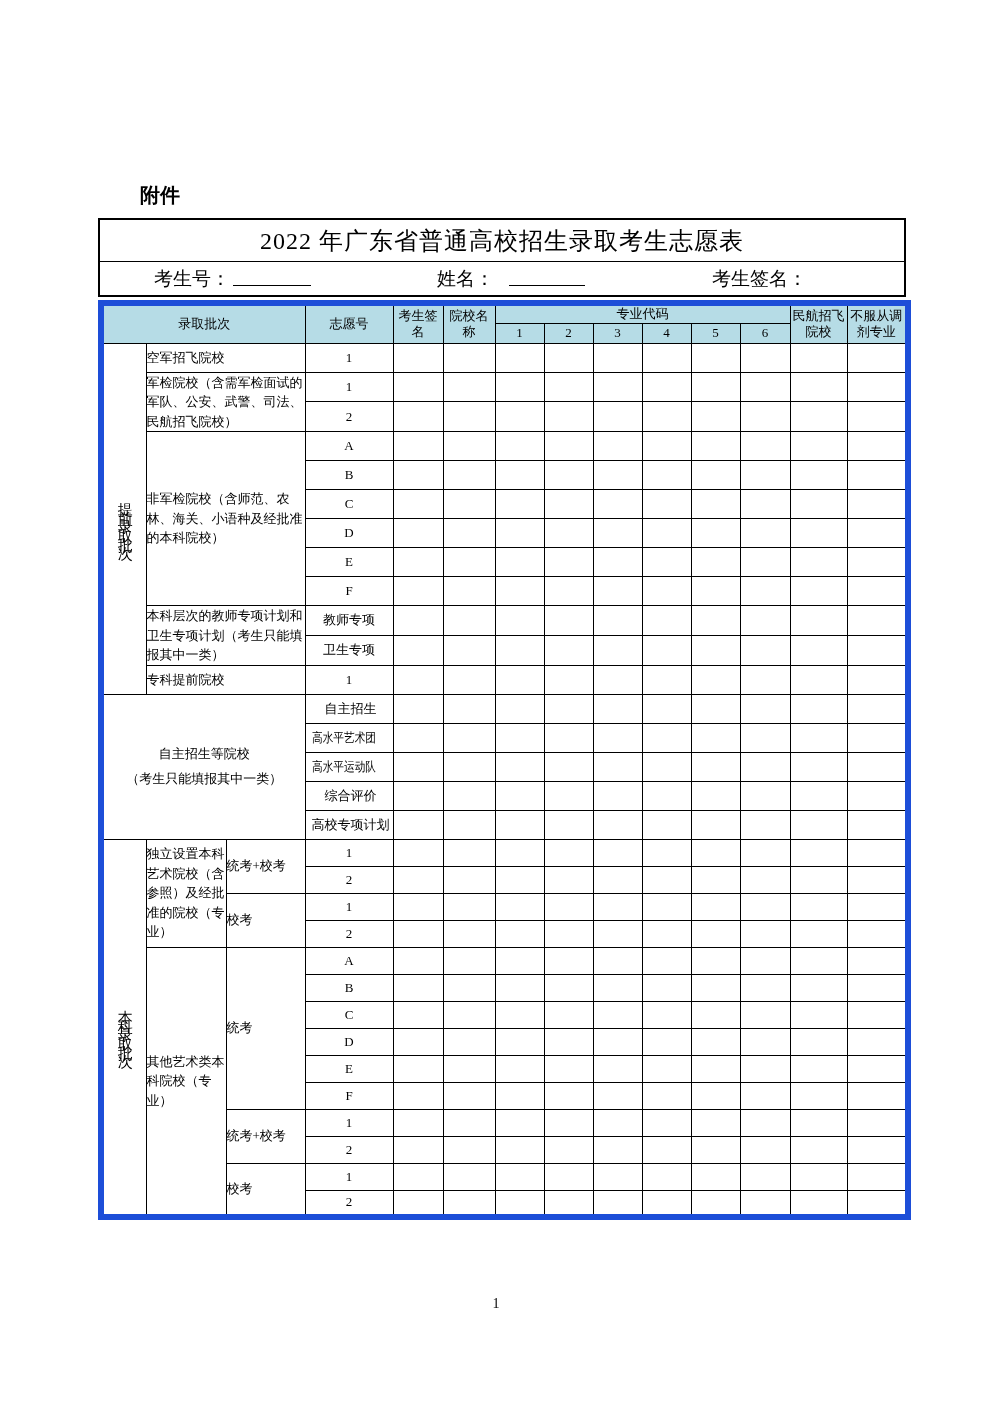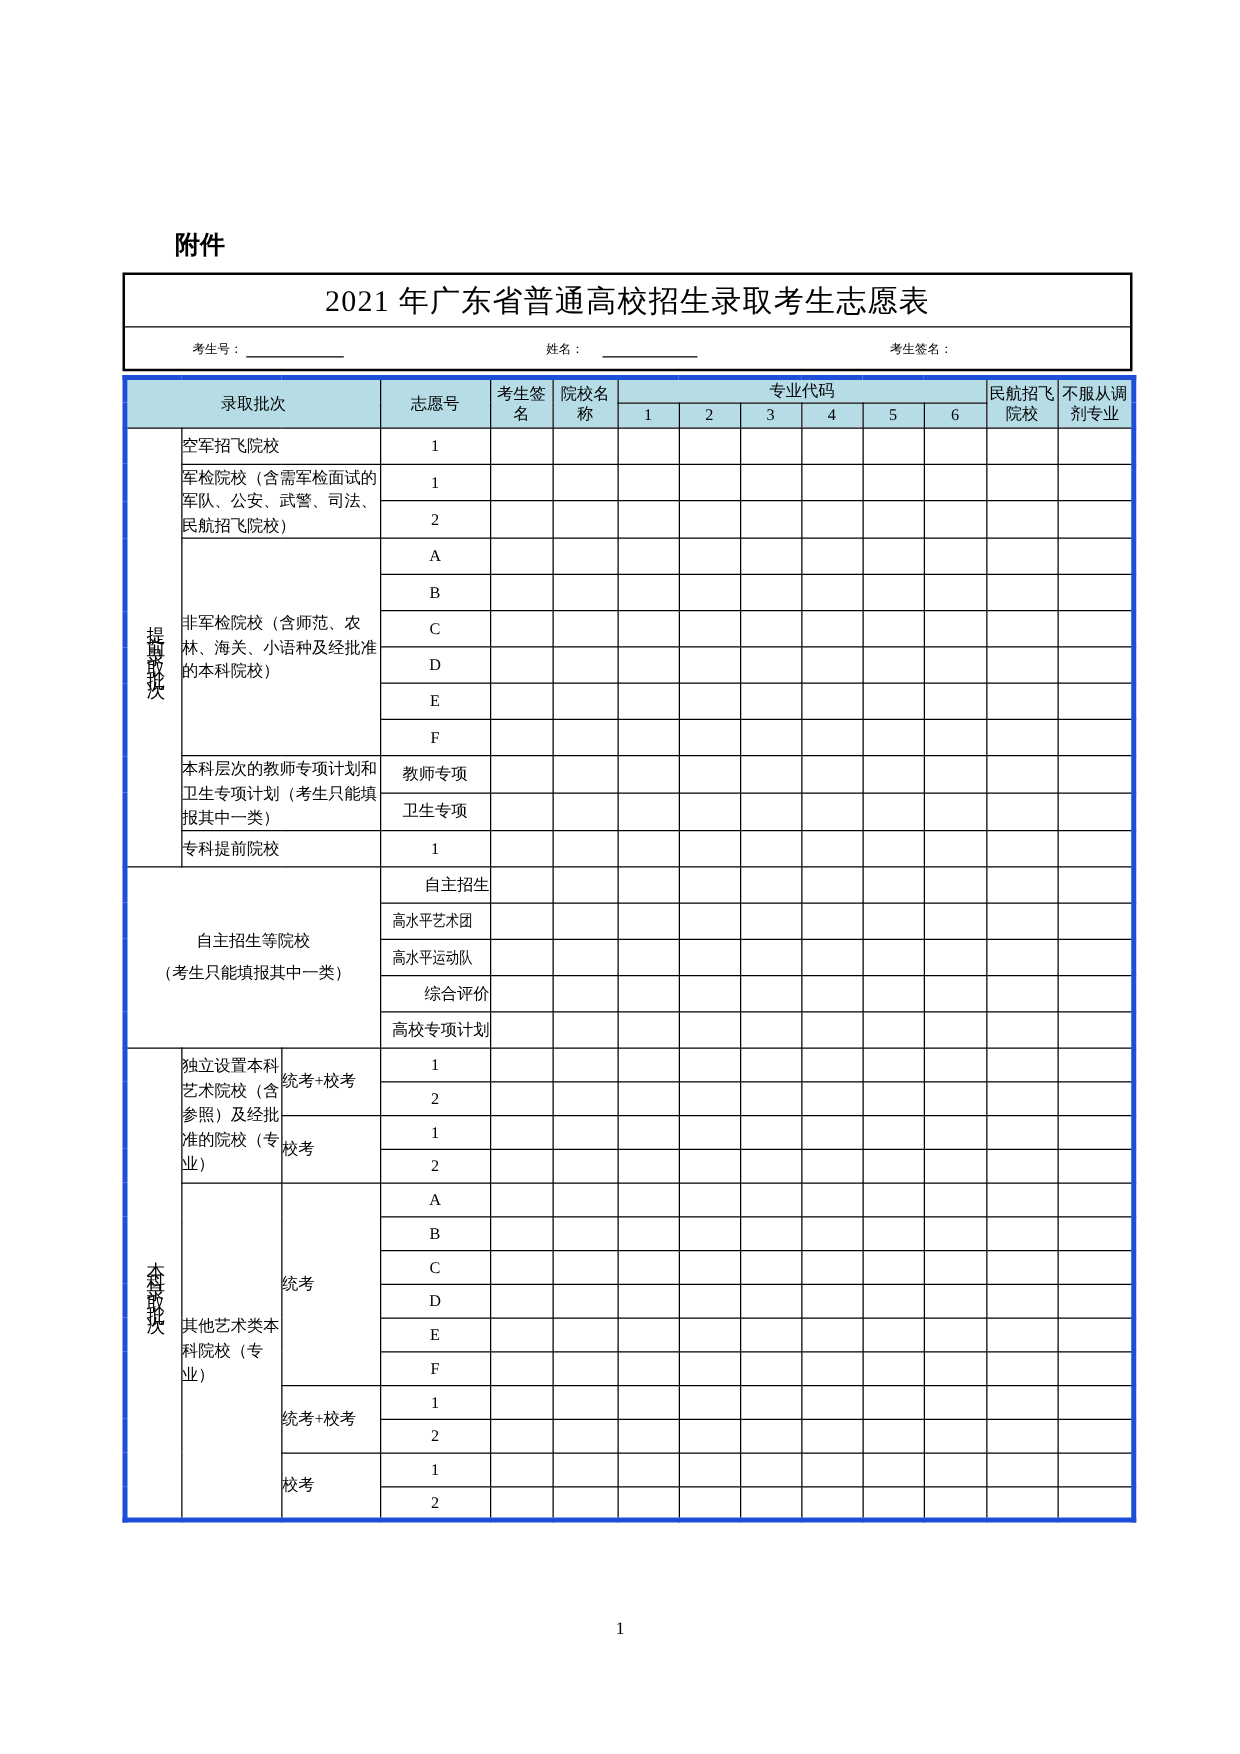--- a/index.html
+++ b/index.html
@@ -17,38 +17,38 @@
   }
   .doc { position: absolute; left: 98px; top: 218px; width: 808px; }
 
   
   .title-box { border: 2px solid #000; background: #fff; }
   .title-row {
     height: 42px; border-bottom: 1px solid #000;
     display: flex; align-items: center; justify-content: center;
     font-size: 24px; letter-spacing: 1px;
   }
-  .info-row { height: 33px; position: relative; font-size: 10px; }
+  .info-row { height: 33px; position: relative; font-size: 19px; }
   .info-group { position: absolute; top: 0; height: 100%; display: flex; align-items: center; }
   .ig-candidate { left: 54px; }
   .ig-name { left: 337px; gap: 12px; }
   .ig-sign { left: 612px; }
   .blank-line {
     display: inline-block; border-bottom: 1px solid #000;
     height: 15px; margin-left: 3px;
   }
   .bl-candidate { width: 78px; }
   .bl-name { width: 76px; }
 
   .tgap { height: 3px; }
 
   
   table.volunteer {
     border-collapse: collapse; table-layout: fixed;
-    width: 808px; border: 4px solid #1d4ed8;
+    width: 808px; border: 6px solid #1d4ed8;
   }
   table.volunteer th, table.volunteer td {
     border: 1px solid #000; font-weight: normal;
     font-size: 13px; padding: 0; overflow: hidden;
   }
   thead th { background: #b6dce6; text-align: center; vertical-align: middle; line-height: 1.25; }
   thead tr { height: 20px; }
   th.wrapcell { padding: 1px 6px; }
   th.obey { padding: 1px 9px; }
   th.notobey { padding: 1px 6px; }
@@ -63,38 +63,38 @@
     writing-mode: vertical-lr; text-orientation: upright;
     font-size: 15px; letter-spacing: 9px; line-height: 1;
   }
   td.glabel {
     text-align: left; vertical-align: middle;
     padding: 2px 6px; line-height: 1.5;
   }
   td.slabel { text-align: center; padding: 2px 4px; line-height: 1.9; }
   td.sub { text-align: left; vertical-align: middle; padding: 2px 6px; line-height: 1.4; }
   td.wish { text-align: center; vertical-align: middle; }
-  td.wish.left { text-align: right; padding-left: 3px; }
+  td.wish.left { text-align: center; padding-left: 3px; }
   .cond { display: inline-block; transform: scaleX(0.82); transform-origin: 0 50%; white-space: nowrap; }
   td.cell { background: #fff; }
 
   .page-number {
     position: absolute; left: 0; right: 0; top: 1296px;
     text-align: center; font-size: 14px;
   }
 </style>
 </head>
 <body>
 
 <div class="attachment">附件</div>
 
 <div class="doc">
 
   <div class="title-box">
-    <div class="title-row">2021 年广东省普通高校招生录取考生志愿表</div>
+    <div class="title-row">2022 年广东省普通高校招生录取考生志愿表</div>
     <div class="info-row">
       <span class="info-group ig-candidate">
         <span>考生号：</span>
         <span class="blank-line bl-candidate"></span>
       </span>
       <span class="info-group ig-name">
         <span>姓名：</span>
         <span class="blank-line bl-name"></span>
       </span>
       <span class="info-group ig-sign">

